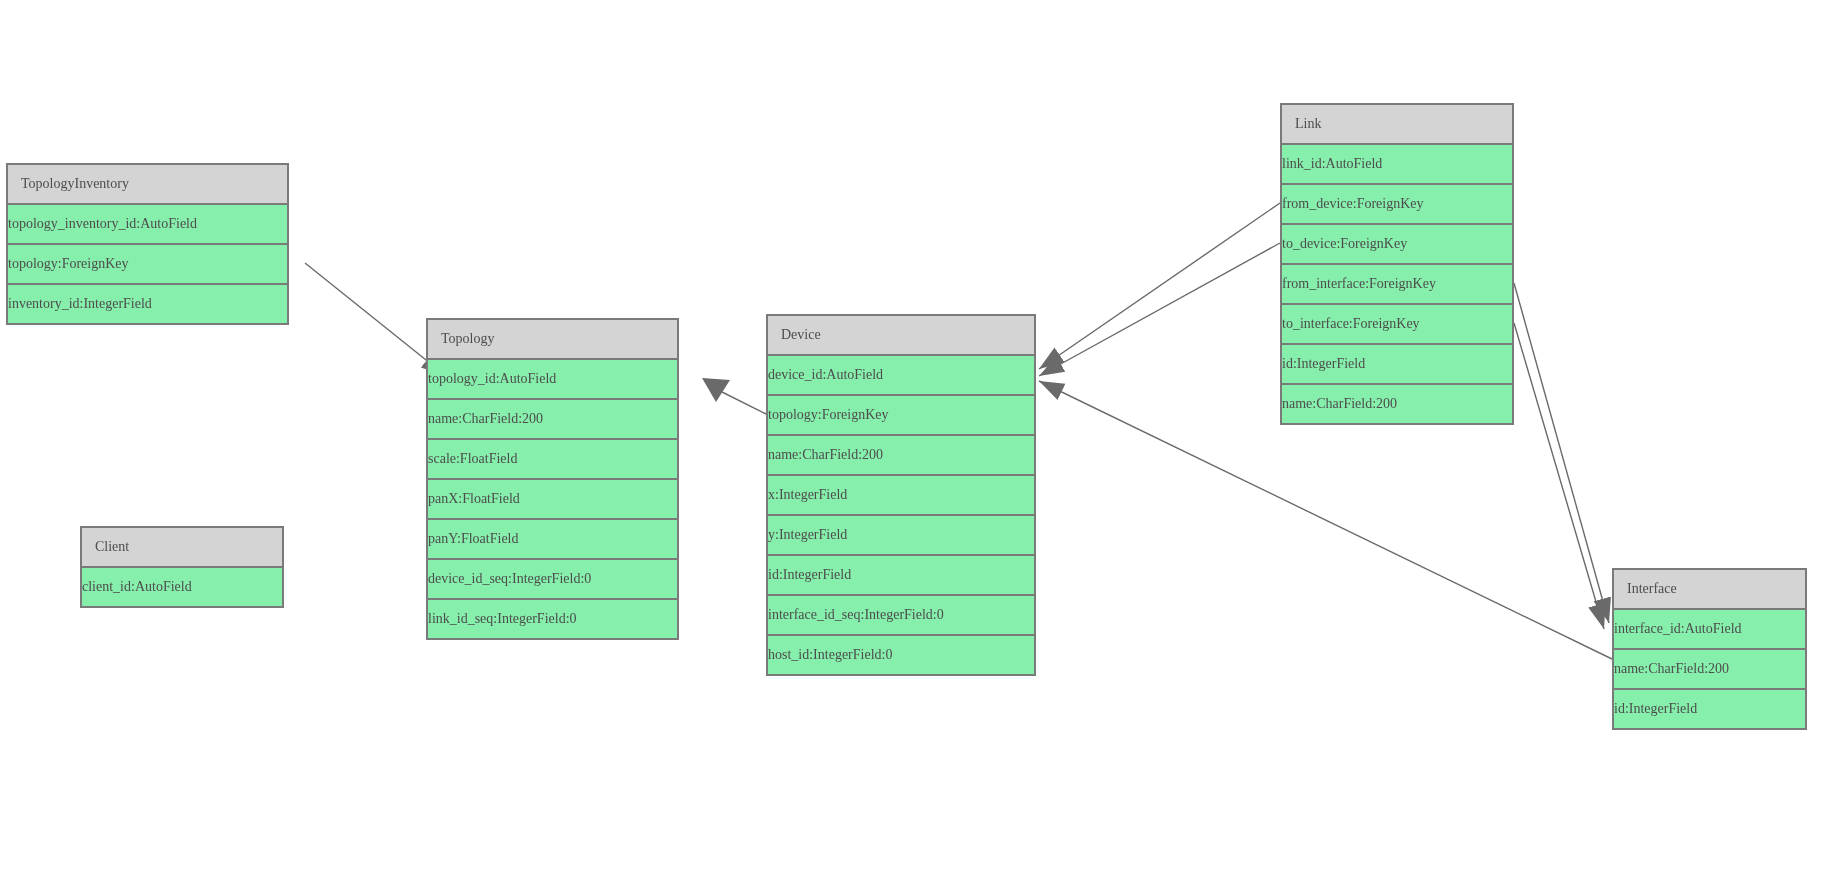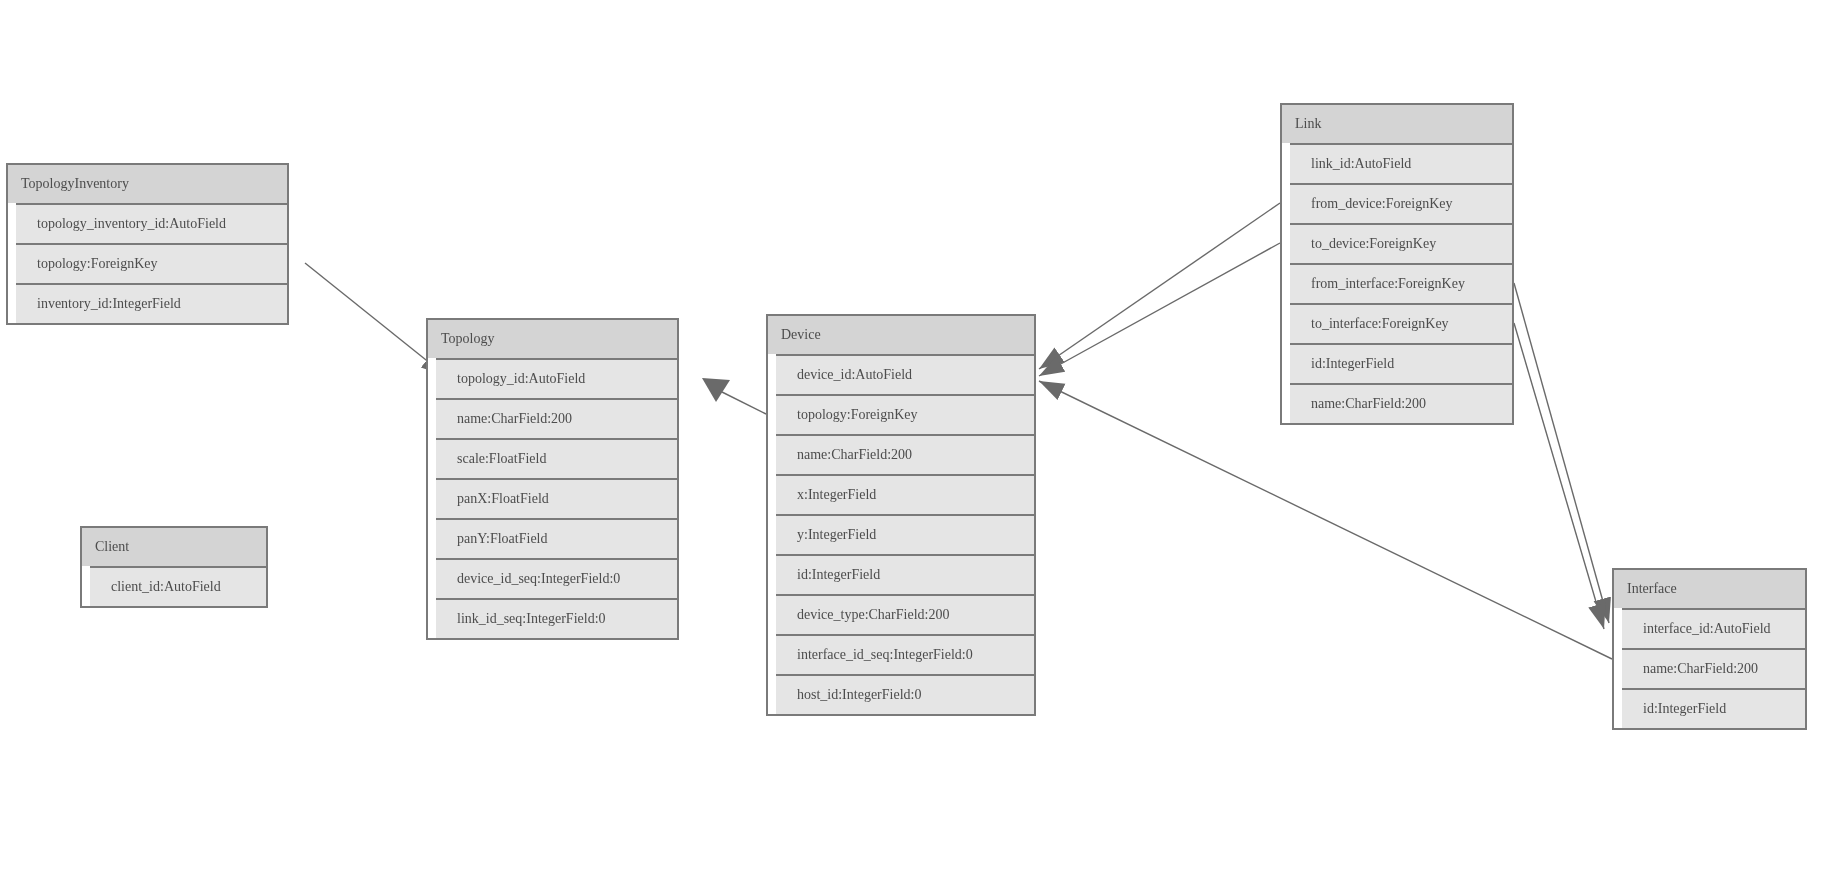--- a/index.html
+++ b/index.html
@@ -37,31 +37,30 @@
     height:38px;
     line-height:38px;
     padding-left:13px;
     background:var(--hdr);
     white-space:nowrap;
     overflow:hidden;
   }
   .entity-field{
     height:38px;
     line-height:38px;
-    padding-left:21px;
+    padding-left:0;
     border-top:2px solid var(--border);
-    background:#e5e5e5;
+    background:#86efac;
     white-space:nowrap;
     overflow:hidden;
-    margin-left:8px;
   }
   
   #t-topologyinventory{left:6px;  top:163px; width:283px;}
   #t-topology        {left:426px; top:318px; width:253px;}
-  #t-client          {left:80px;  top:526px; width:188px;}
+  #t-client          {left:80px;  top:526px; width:204px;}
   #t-device          {left:766px; top:314px; width:270px;}
   #t-link            {left:1280px;top:103px; width:234px;}
   #t-interface       {left:1612px;top:568px; width:195px;}
 </style>
 </head>
 <body>
 
 <div class="canvas">
 
   <svg class="edges" viewBox="0 0 1824 874" xmlns="http://www.w3.org/2000/svg">
@@ -115,21 +114,20 @@
 
   <div class="entity" id="t-device">
     <div class="entity-header">Device</div>
     <div class="entity-fields">
         <div class="entity-field">device_id:AutoField</div>
         <div class="entity-field">topology:ForeignKey</div>
         <div class="entity-field">name:CharField:200</div>
         <div class="entity-field">x:IntegerField</div>
         <div class="entity-field">y:IntegerField</div>
         <div class="entity-field">id:IntegerField</div>
-        <div class="entity-field">device_type:CharField:200</div>
         <div class="entity-field">interface_id_seq:IntegerField:0</div>
         <div class="entity-field">host_id:IntegerField:0</div>
       </div>
   </div>
 
   <div class="entity" id="t-link">
     <div class="entity-header">Link</div>
     <div class="entity-fields">
         <div class="entity-field">link_id:AutoField</div>
         <div class="entity-field">from_device:ForeignKey</div>

